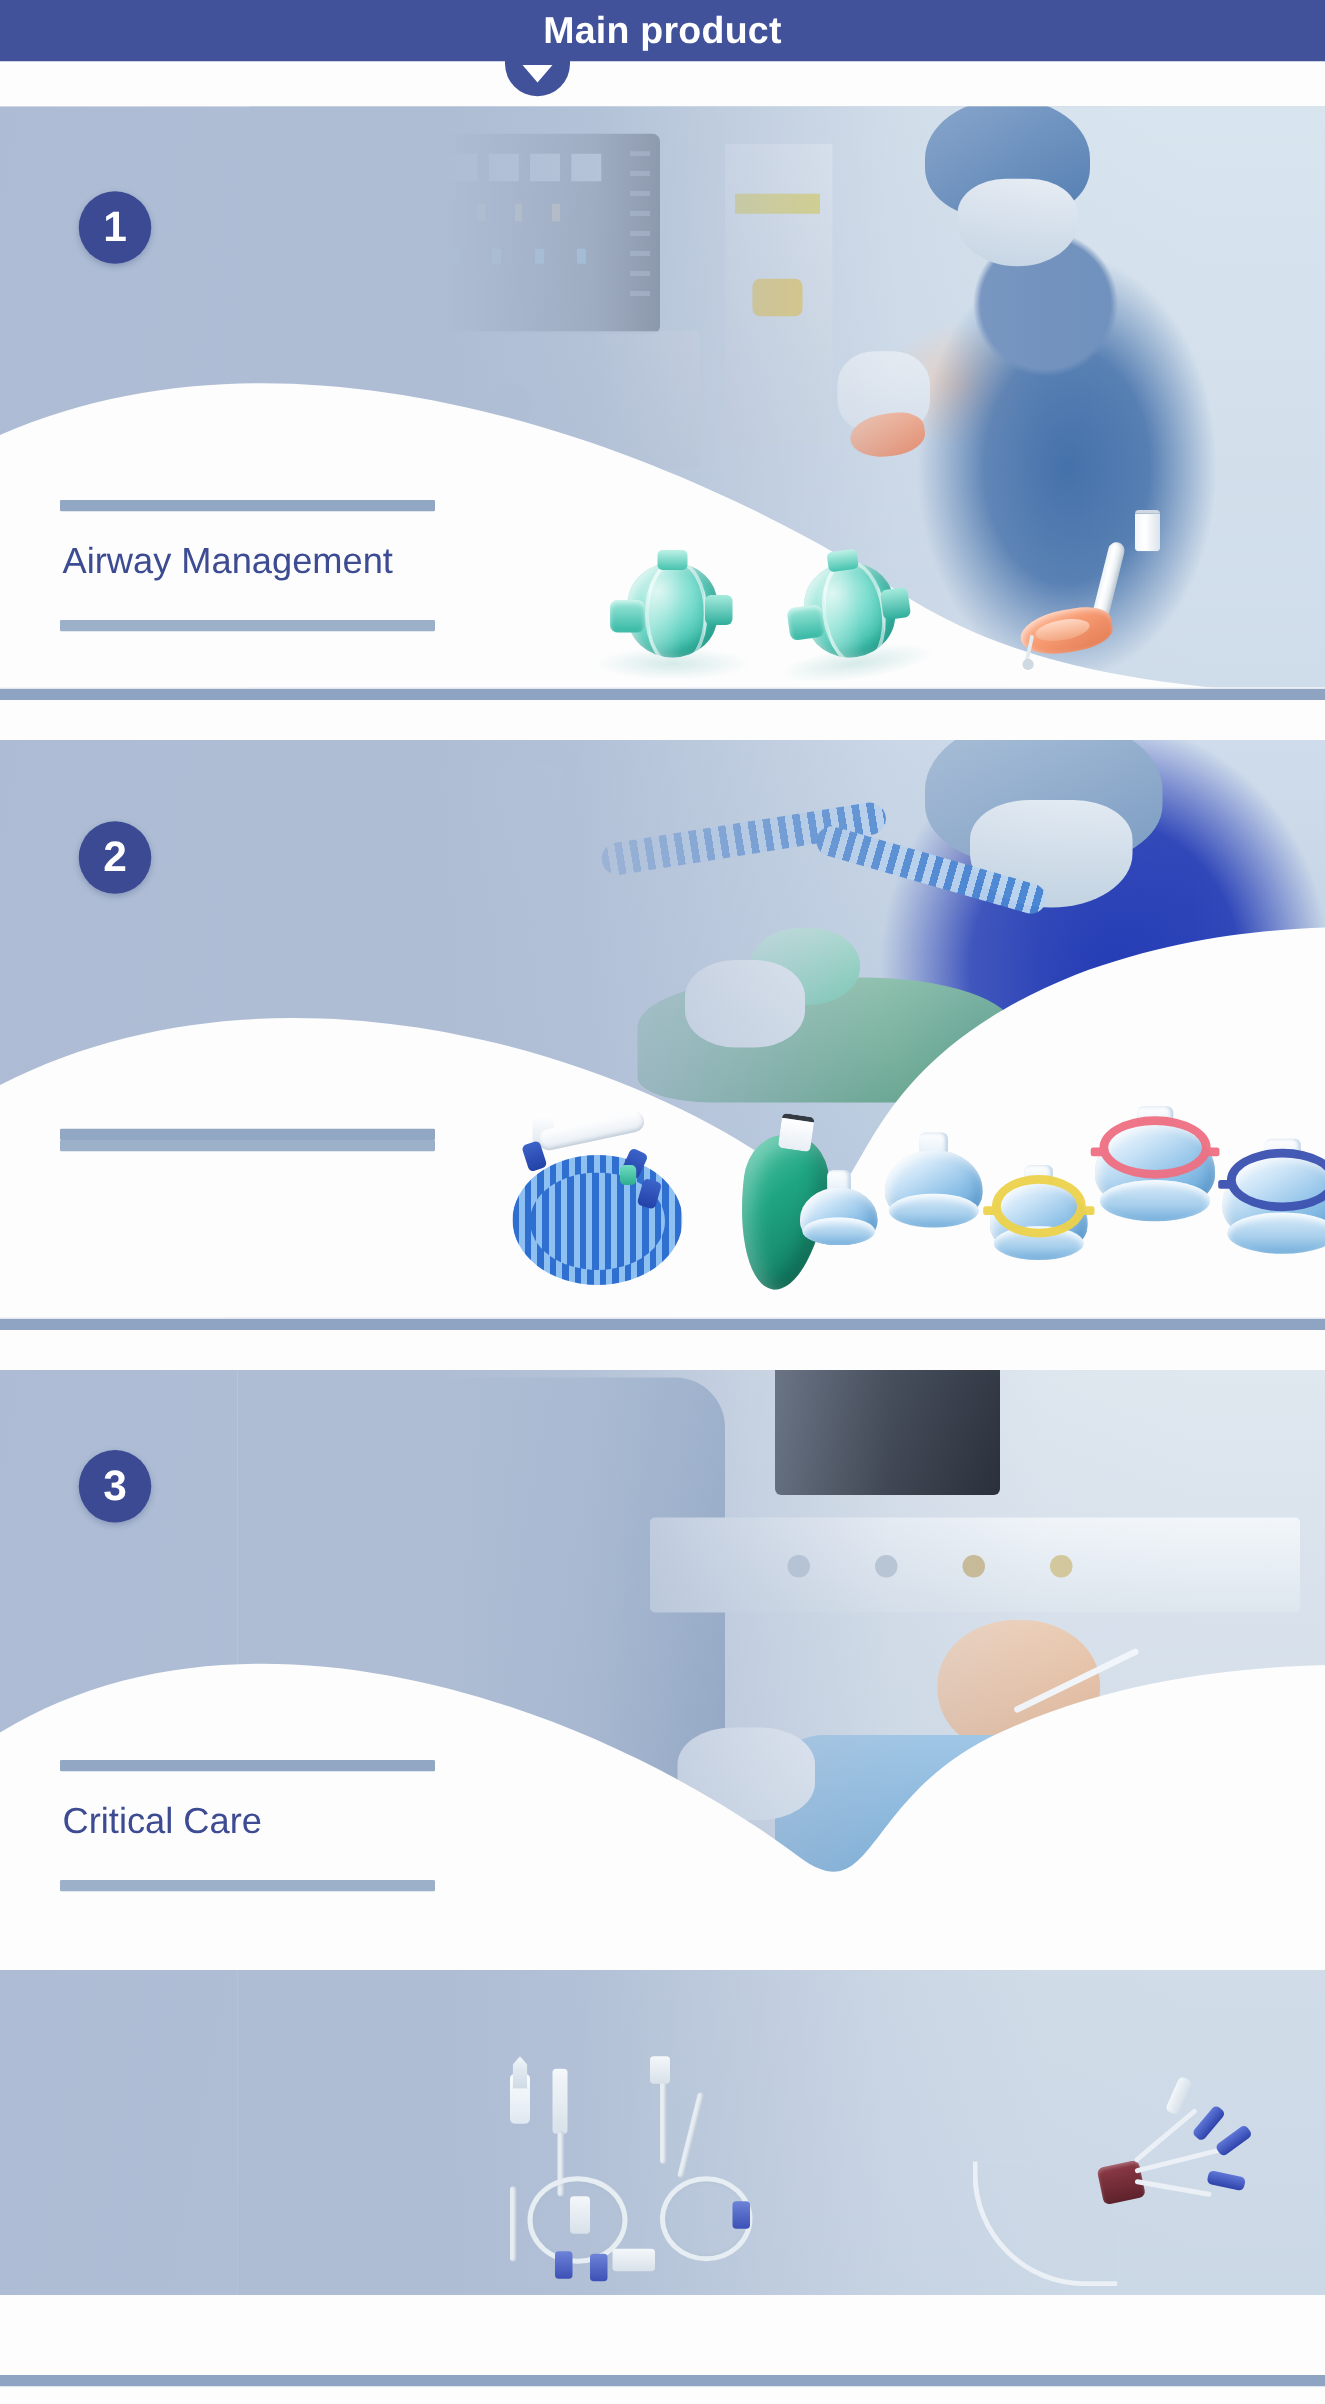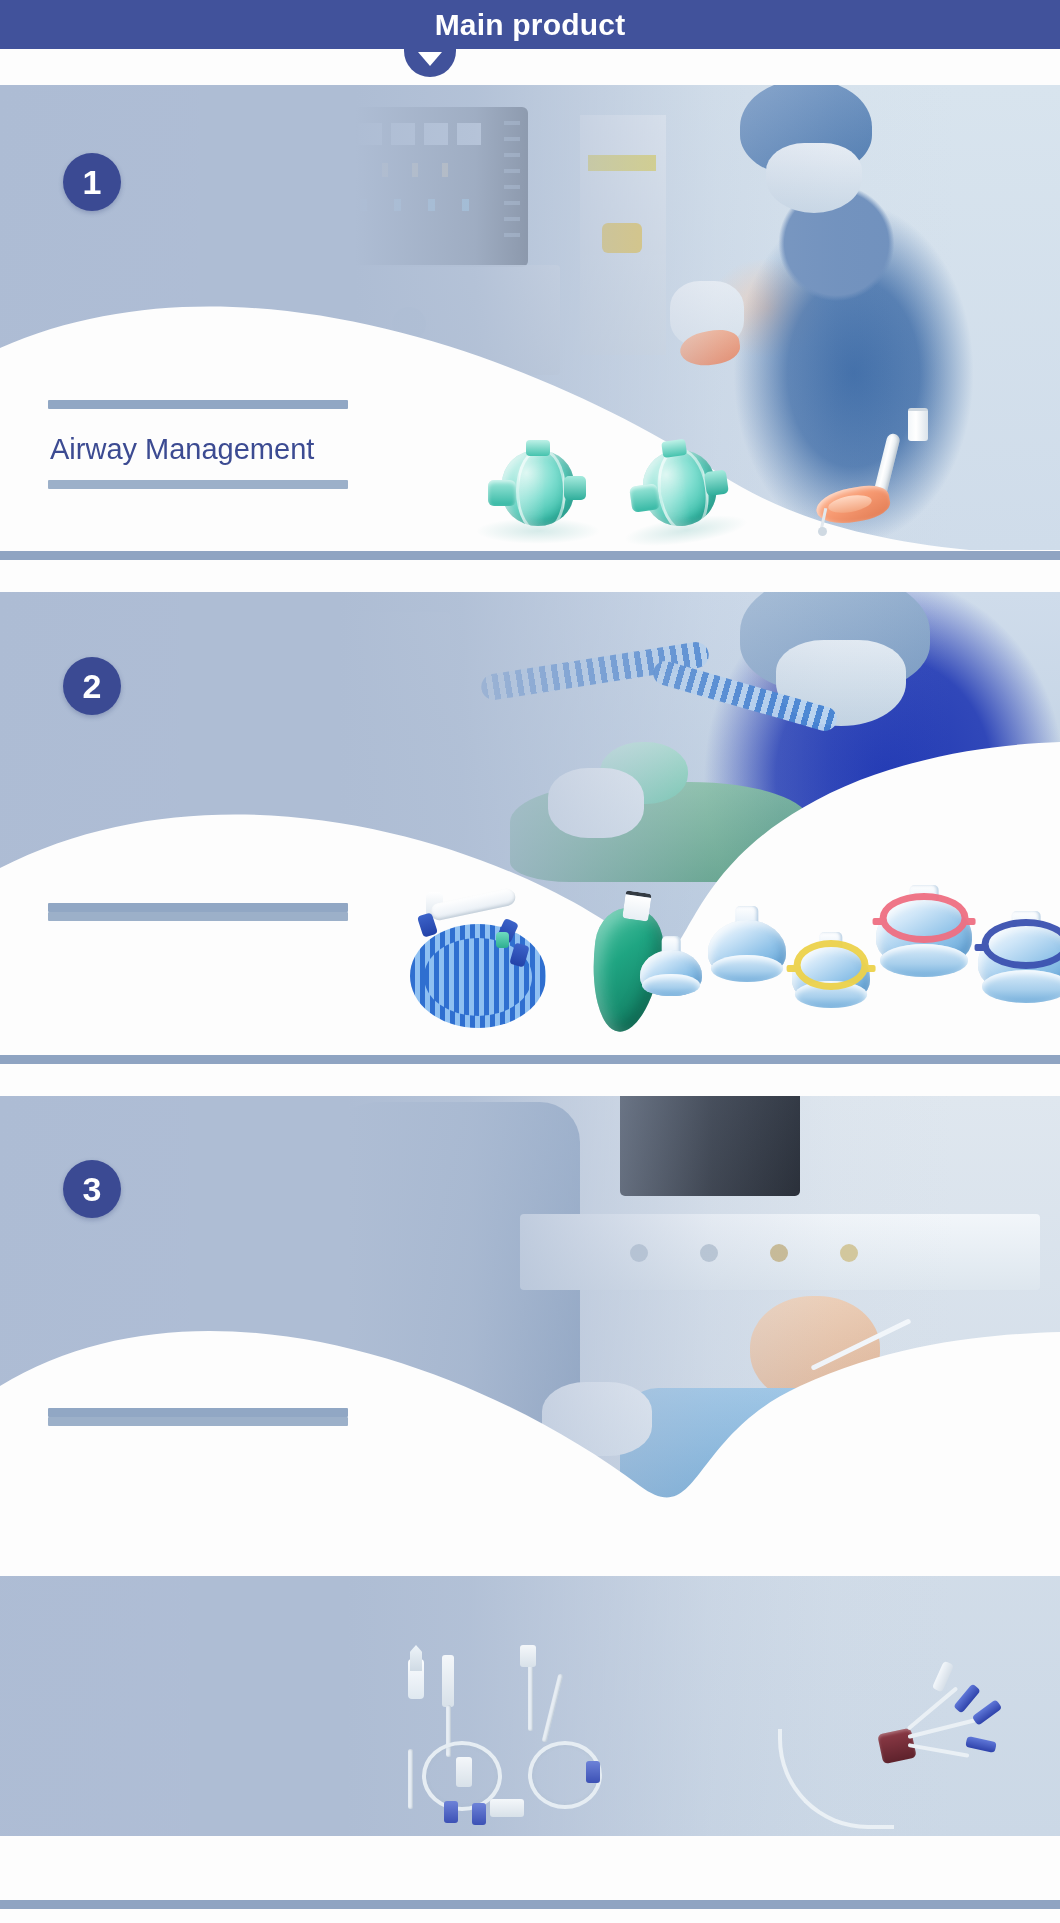--- a/index.html
+++ b/index.html
@@ -65,21 +65,21 @@
   .badge-1{left:63px;top:153px;}
   .badge-2{left:63px;top:657px;}
   .badge-3{left:63px;top:1160px;}
 
   
   .titleblock{position:absolute;left:48px;width:300px;}
   .rule{height:9px;background:#91a7c4;border-radius:1px;}
   .rule.light{background:#9cb0c9;}
   .cat-title{
     color:#3c4b92;font-size:29px;line-height:1;
-    padding:26px 2px 16px 2px;white-space:nowrap;
+    padding:26px 2px 32px 2px;white-space:nowrap;
   }
   .tb-1{top:400px;}
   .tb-2{top:903px;}
   .tb-3{top:1408px;}
 
   
   .sep{position:absolute;left:0;width:1060px;height:9px;background:#8fa4c2;}
   .sep-1{top:551px;}
   .sep-2{top:1055px;}
   .sep-3{top:1900px;}
@@ -497,20 +497,21 @@
     <svg width="1060" height="340" viewBox="0 0 1060 340" preserveAspectRatio="none">
       <path d="M0 150 C 200 28, 480 130, 640 250 C 700 294, 690 200, 800 150 C 900 104, 1000 98, 1060 96 L1060 340 L0 340 Z" fill="#fdfdfd"></path>
     </svg>
   </div>
 </div>
 
 <div class="badge badge-3">3</div>
 
 <div class="titleblock tb-3">
   <div class="rule"></div>
+  <div class="cat-title">Critical Care</div>
   <div class="rule light"></div>
 </div>
 
 <div class="products" style="left:400px;top:1645px;gap:16px;">
 
   <div class="prod ptset">
     <div class="drip" style="left:8px;top:14px;"></div>
     <div class="spike" style="left:10px;top:0;"></div>
     <div class="grey-body" style="left:42px;top:10px;width:12px;height:52px;"></div>
     <div class="tube-w" style="left:46px;top:60px;width:5px;height:52px;"></div>

